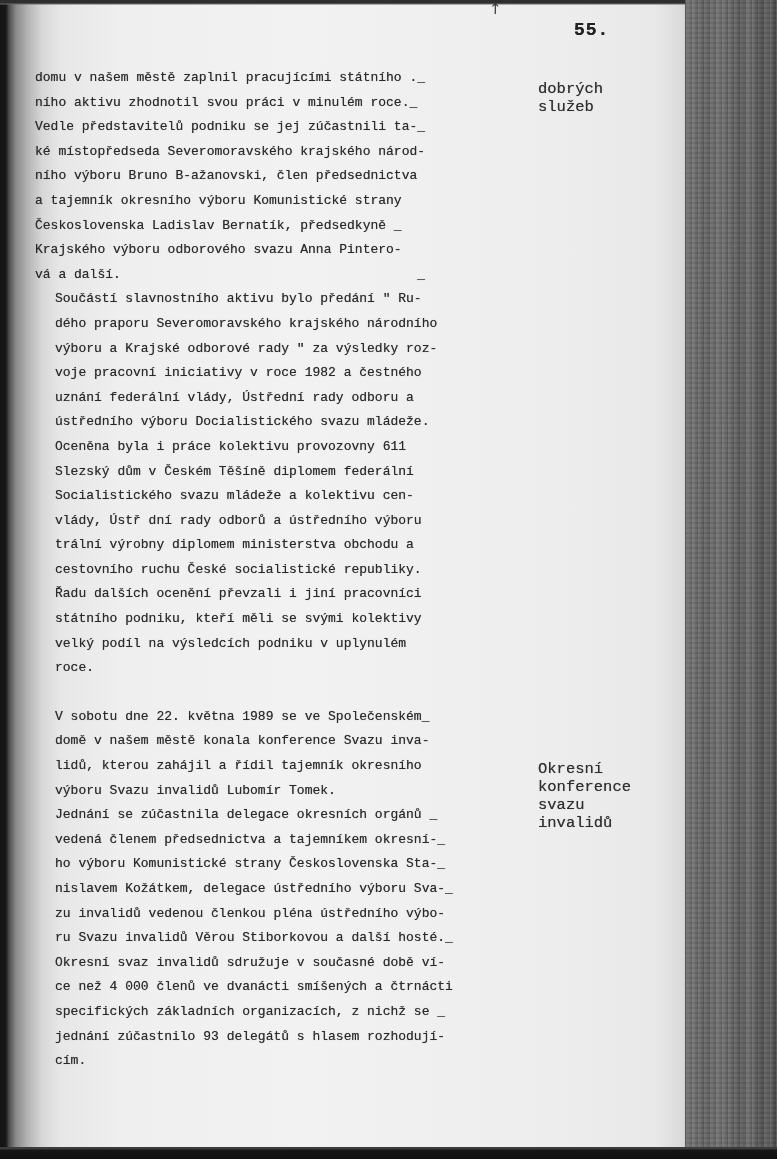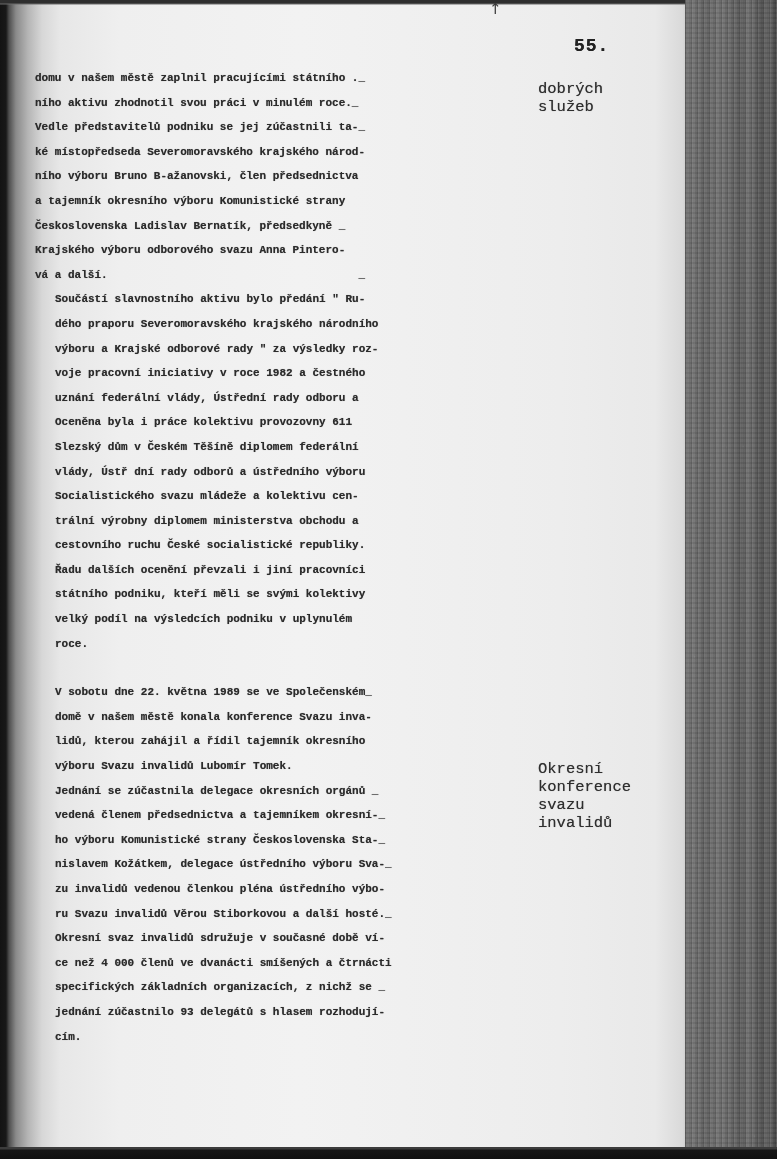--- a/index.html
+++ b/index.html
@@ -36,28 +36,28 @@
         #7e7e7e 84px,#5d5d5d 90px,#6b6b6b 92px);
     box-shadow:inset 6px 0 6px -4px rgba(0,0,0,.35);
   }
   .grain{position:absolute;left:685px;top:0;width:92px;height:1159px;opacity:.45;mix-blend-mode:multiply;}
   .arrow-mark{
     position:absolute;left:489px;top:0px;
     font-family:"DejaVu Sans",sans-serif;
     font-size:15px;color:#3a3a3a;
   }
   .page-number{
-    position:absolute;left:574px;top:36px;
+    position:absolute;left:574px;top:20px;
     font-size:18px;font-weight:600;color:#222;
     letter-spacing:1px;
     text-shadow:0 0 .6px #333;
   }
   .text-column{
     position:absolute;left:35px;top:66px;width:520px;
-    font-size:11px;color:#2b2b2b;font-weight:bold;
+    font-size:13px;color:#2b2b2b;
   }
   .line{
     line-height:24.6px;height:24.6px;
     white-space:pre;
     text-shadow:0 0 .7px rgba(20,20,20,.55);
   }
   .paragraph + .paragraph{margin-top:0;margin-left:20px;}
   .paragraph:nth-child(3){margin-top:24px;}
   .margin-note{
     position:absolute;left:538px;
@@ -90,24 +90,25 @@
         <div class="line">Československa Ladislav Bernatík, předsedkyně _</div>
         <div class="line">Krajského výboru odborového svazu Anna Pintero-</div>
         <div class="line">vá a další.                                      _</div>
       </div>
       <div class="paragraph">
         <div class="line">Součástí slavnostního aktivu bylo předání " Ru-</div>
         <div class="line">dého praporu Severomoravského krajského národního</div>
         <div class="line">výboru a Krajské odborové rady " za výsledky roz-</div>
         <div class="line">voje pracovní iniciativy v roce 1982 a čestného</div>
         <div class="line">uznání federální vlády, Ústřední rady odboru a</div>
+        <div class="line">ústředního výboru Docialistického svazu mládeže.</div>
         <div class="line">Oceněna byla i práce kolektivu provozovny 611</div>
         <div class="line">Slezský dům v Českém Těšíně diplomem federální</div>
+        <div class="line">Socialistického svazu mládeže a kolektivu cen-</div>
         <div class="line">vlády, Ústř dní rady odborů a ústředního výboru</div>
-        <div class="line">Socialistického svazu mládeže a kolektivu cen-</div>
         <div class="line">trální výrobny diplomem ministerstva obchodu a</div>
         <div class="line">cestovního ruchu České socialistické republiky.</div>
         <div class="line">Řadu dalších ocenění převzali i jiní pracovníci</div>
         <div class="line">státního podniku, kteří měli se svými kolektivy</div>
         <div class="line">velký podíl na výsledcích podniku v uplynulém</div>
         <div class="line">roce.</div>
       </div>
       <div class="paragraph">
         <div class="line">V sobotu dne 22. května 1989 se ve Společenském_</div>
         <div class="line">domě v našem městě konala konference Svazu inva-</div>

